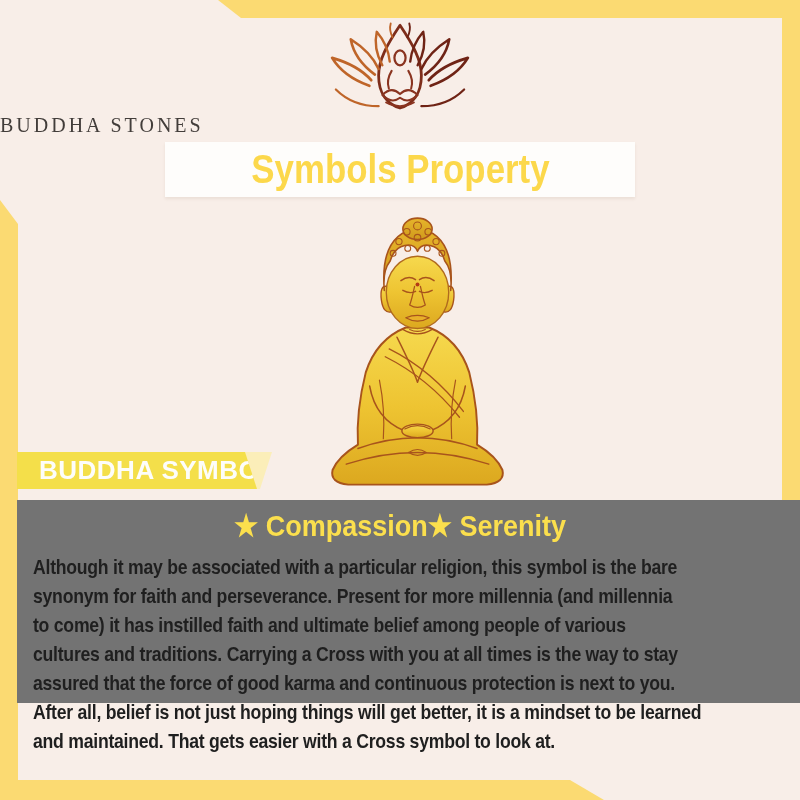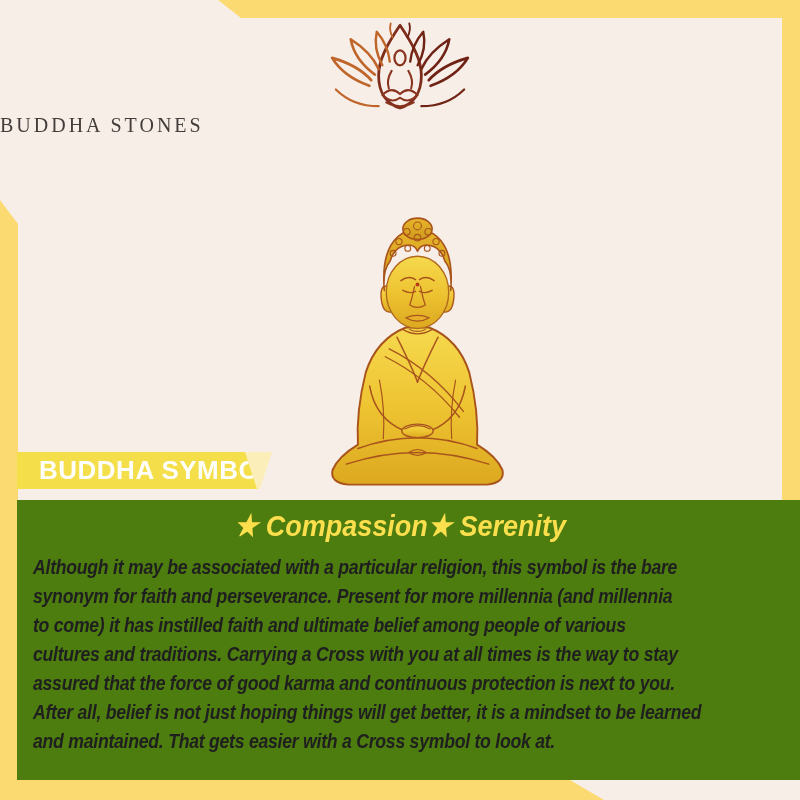--- a/index.html
+++ b/index.html
@@ -47,23 +47,22 @@
     background:#f4df4a;
     clip-path:polygon(0 0,228px 0,240px 37px,0 37px);
     display:flex;align-items:center;
   }
   .ribbon-label{
     padding-left:22px;font-size:26px;font-weight:600;color:#fdfdfa;
     letter-spacing:.5px;white-space:nowrap;
   }
   
   .content{
-    position:absolute;left:17px;top:500px;width:783px;height:280px;
-    background:#4d7c0f;
-    font-style:italic;
+    position:absolute;left:17px;top:500px;width:783px;height:203px;
+    background:#737373;
   }
   .content-heading{
     position:absolute;left:0;top:8px;width:766px;text-align:center;
     font-size:30px;font-weight:700;color:#fbdf4d;white-space:nowrap;
     transform:scaleX(.9);transform-origin:center;
   }
   .body-copy{position:absolute;left:16px;top:52px;}
   .body-line{
     font-size:21px;font-weight:700;color:#1f1f1f;line-height:29px;
     letter-spacing:-.3px;white-space:nowrap;
@@ -97,20 +96,23 @@
 
     <path d="M104,48 Q114,30 110,12 Q98,26 96,44" stroke="#6f2315" stroke-width="2.6"></path>
     <path d="M112,58 Q134,42 138,20 Q116,34 108,52" stroke="#6f2315" stroke-width="2.8"></path>
     <path d="M118,70 Q146,60 158,40 Q130,48 116,64" stroke="#6f2315" stroke-width="3"></path>
     <path d="M108,92 Q136,92 154,74" stroke="#6f2315" stroke-width="2.4"></path>
     <path d="M93,18 Q97,10 95,3" stroke="#6f2315" stroke-width="2"></path>
   </svg>
 
   <div class="wordmark">BUDDHA STONES</div>
 
+  <div class="title-band">
+    <div class="title-text">Symbols Property</div>
+  </div>
 
   <svg class="buddha" viewBox="0 0 210 292" stroke-linecap="round" stroke-linejoin="round">
     <defs>
       <linearGradient id="gold" x1="0" y1="0" x2="0" y2="1">
         <stop offset="0" stop-color="#f6d94e"></stop>
         <stop offset="0.5" stop-color="#eec432"></stop>
         <stop offset="1" stop-color="#dca81f"></stop>
       </linearGradient>
       <linearGradient id="goldHair" x1="0" y1="0" x2="0" y2="1">
         <stop offset="0" stop-color="#e7b52b"></stop>

